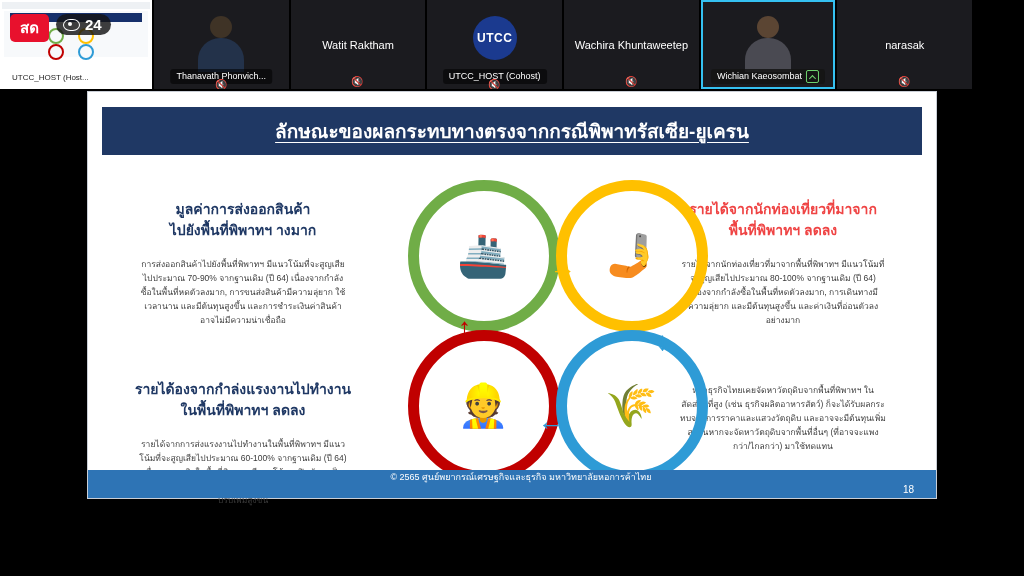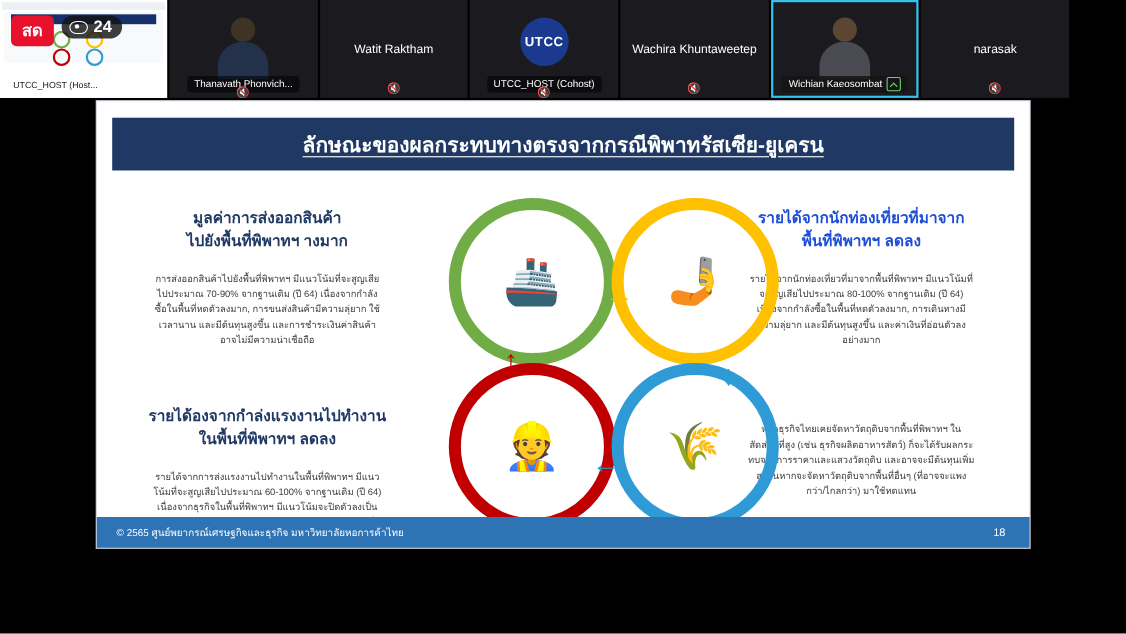--- a/index.html
+++ b/index.html
@@ -248,46 +248,47 @@
   }
   .slide-footer {
     position: absolute;
     bottom: 0; left: 0;
     width: 848px; height: 28px;
     background: #2e74b5;
     color: #ffffff;
     font-size: 9px;
     display: flex;
     align-items: center;
+    flex-direction: column;
   }
   .slide-footer .copy { margin-left: 18px; }
   .slide-footer .pageno { margin-left: auto; margin-right: 22px; font-size: 10px; }
 
   
   .quad {
     position: absolute;
     width: 240px;
     text-align: center;
   }
   .quad h3 {
-    margin: 1px 0 7px 0;
+    margin: 12px 0 7px 0;
     font-size: 14px;
     font-weight: bold;
     line-height: 21px;
   }
   .quad p {
     margin: 16px;
     font-size: 8.5px;
     line-height: 14px;
     color: #3a3a3a;
   }
   .q-tl { top: 95px; left: 35px; }
   .q-tl h3 { color: #1f3864; }
   .q-tr { top: 95px; left: 575px; }
-  .q-tr h3 { color: #1d4ed8; }
+  .q-tr h3 { color: #ef4444; }
   .q-bl { top: 275px; left: 35px; }
   .q-bl h3 { color: #1f3864; }
   .q-br { top: 275px; left: 575px; }
   .q-br h3 { color: #c00000; }
 
   
   .graphic {
     position: absolute;
     top: 88px;
     left: 310px;

